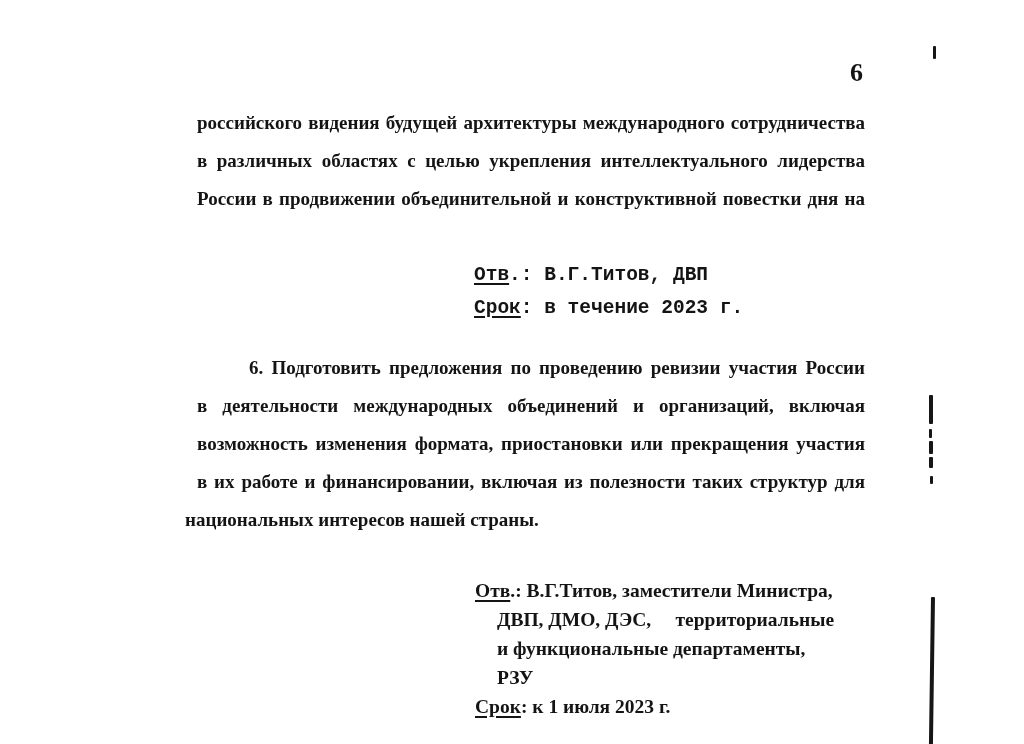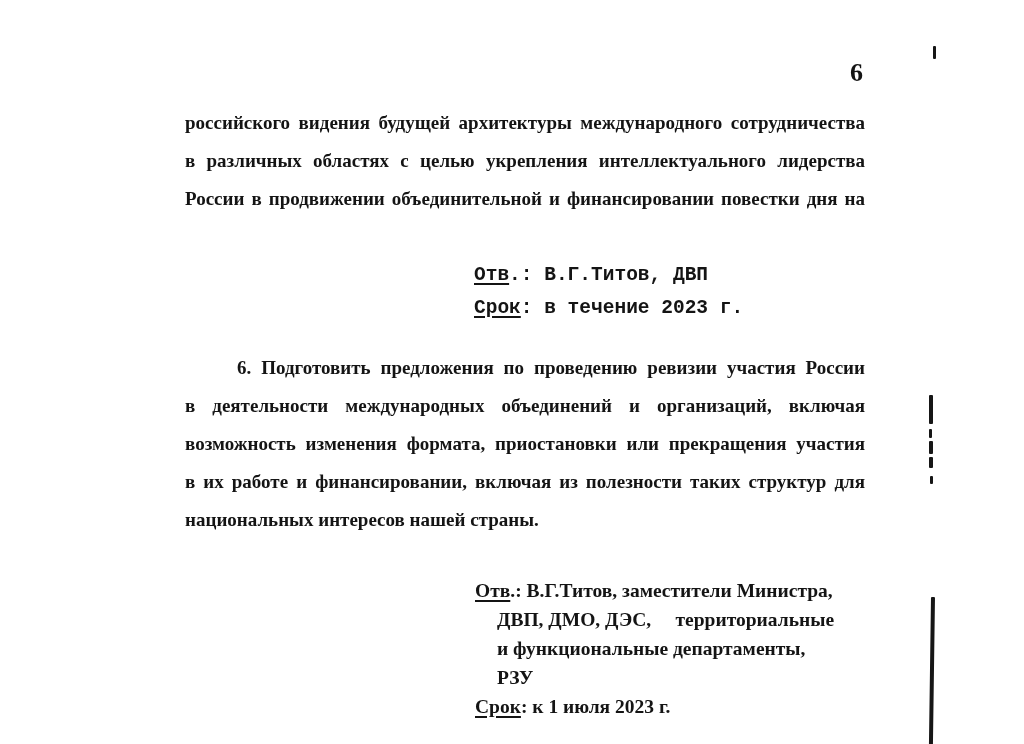--- a/index.html
+++ b/index.html
@@ -27,21 +27,21 @@
   .para {
     position: absolute;
     left: 185px;
     width: 680px;
     font-size: 19px;
     line-height: 38px;
   }
   .para-intro { top: 104px; }
   .para-6 { top: 349px; }
   .line { text-align: justify; }
-  .line.j { text-align-last: justify; }
+  .line.j { text-align-last: justify; margin-left: 12px; }
   .line.indent { text-indent: 52px; }
   .resp {
     position: absolute;
     font-size: 19.5px;
   }
   .resp-1 {
     left: 474px;
     top: 259px;
     line-height: 33px;
     font-family: Liberation Mono, monospace;
@@ -80,21 +80,21 @@
 
 <div class="page">
 
   <div class="mark mark-top"></div>
 
   <div class="page-number">6</div>
 
   <div class="para para-intro">
     <div class="line j">российского видения будущей архитектуры международного сотрудничества</div>
     <div class="line j">в различных областях с целью укрепления интеллектуального лидерства</div>
-    <div class="line j">России в продвижении объединительной и финансировании повестки дня на</div>
+    <div class="line j">России в продвижении объединительной и конструктивной повестки дня на</div>
   </div>
 
   <div class="resp resp-1">
     <div><span class="u">Отв</span><span>.: В.Г.Титов, ДВП</span></div>
     <div><span class="u">Срок</span><span>: в течение 2023 г.</span></div>
   </div>
 
   <div class="para para-6">
     <div class="line j indent">6. Подготовить предложения по проведению ревизии участия России</div>
     <div class="line j">в деятельности международных объединений и организаций, включая</div>

